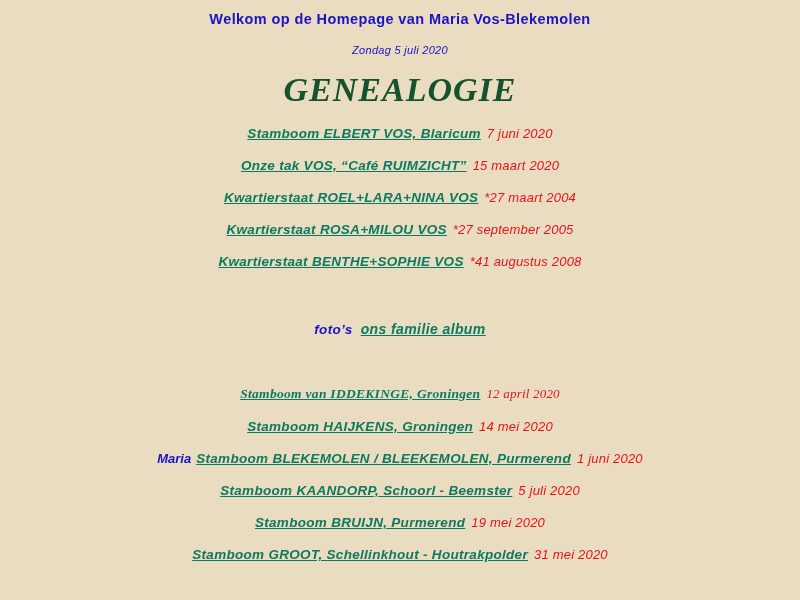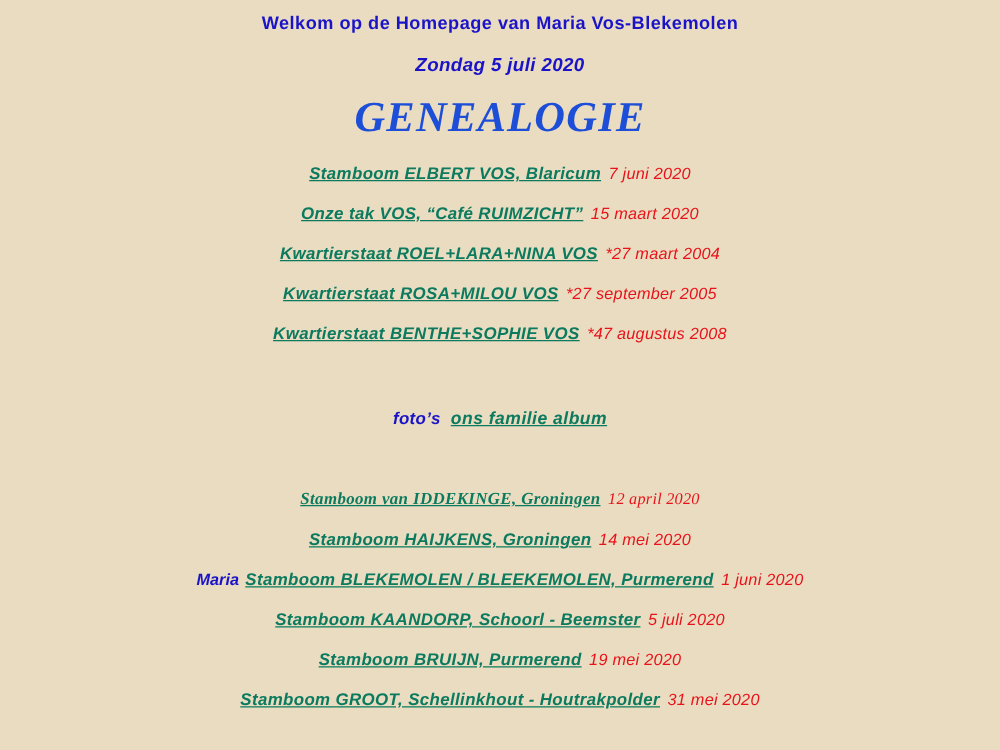--- a/index.html
+++ b/index.html
@@ -41,33 +41,33 @@
   .title-blue {
     font-family: "Liberation Sans", sans-serif;
     font-weight: bold;
     font-size: 14.5px;
     color: #1a13c8;
     letter-spacing: 0.4px;
     padding-top: 11px;
   }
   .date-blue {
     font-family: "Liberation Sans", sans-serif;
-    font-weight: bold;
+    font-weight: normal;
     font-style: italic;
-    font-size: 15px;
+    font-size: 11px;
     color: #1a13c8;
     letter-spacing: 0.3px;
     padding-top: 17px;
   }
   .genealogie {
     font-family: "Liberation Serif", serif;
     font-weight: bold;
     font-style: italic;
     font-size: 34px;
-    color: #1d4ed8;
+    color: #14532d;
     letter-spacing: 1px;
     padding-top: 15px;
   }
   .entry {
     padding-top: 17px;
     font-size: 13.5px;
   }
   .entry a {
     color: #0b7a5e;
     text-decoration: underline;
@@ -137,21 +137,21 @@
 
   <div class="line entry">
     <a>Kwartierstaat ROEL+LARA+NINA VOS</a><span class="datetag">*27 maart 2004</span>
   </div>
 
   <div class="line entry">
     <a>Kwartierstaat ROSA+MILOU VOS</a><span class="datetag">*27 september 2005</span>
   </div>
 
   <div class="line entry">
-    <a>Kwartierstaat BENTHE+SOPHIE VOS</a><span class="datetag">*47 augustus 2008</span>
+    <a>Kwartierstaat BENTHE+SOPHIE VOS</a><span class="datetag">*41 augustus 2008</span>
   </div>
 
   <div class="line foto-line">
     <span class="label">foto’s</span><a>ons familie album</a>
   </div>
 
   <div class="line entry group-gap">
     <a>Stamboom van IDDEKINGE, Groningen</a><span class="datetag">12 april 2020</span>
   </div>
 

